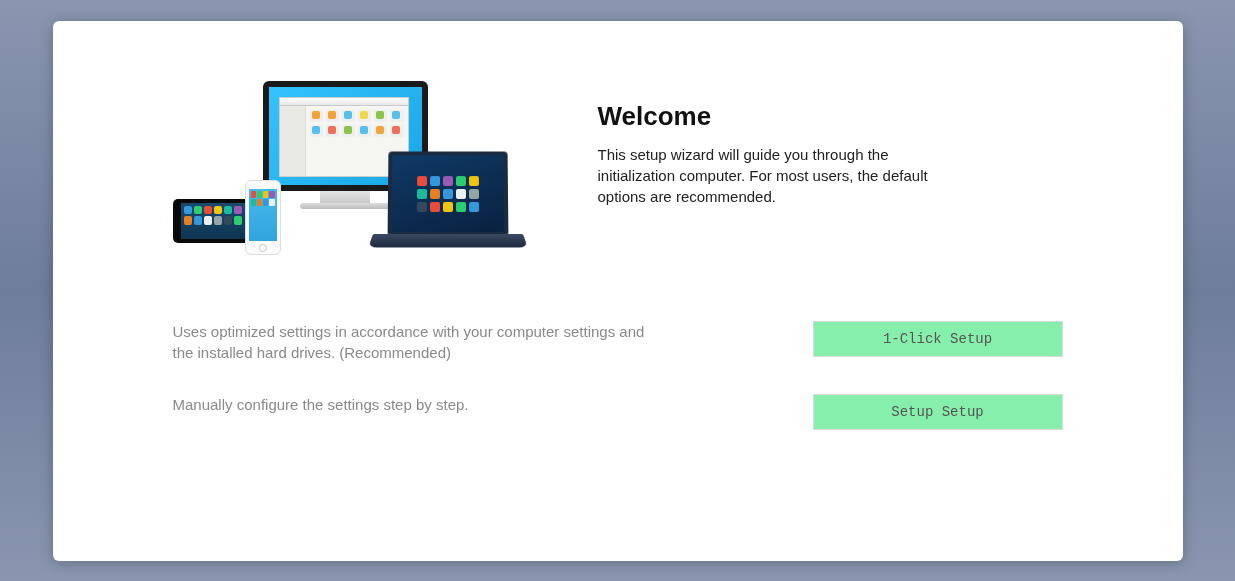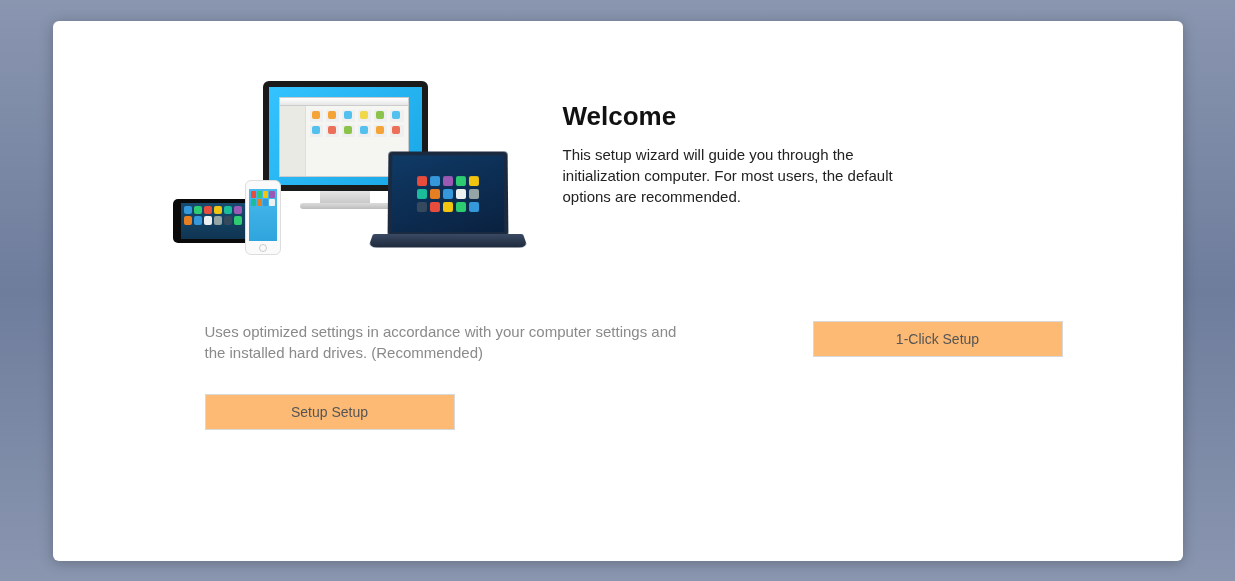--- a/index.html
+++ b/index.html
@@ -128,56 +128,57 @@
     .phone-b2 .pscreen span:nth-child(7){background:#e67e22;}
     .phone-b2 .pscreen span:nth-child(8){background:#3498db;}
     .phone-b2 .pscreen span:nth-child(9){background:#ecf0f1;}
     .phone-b2 .pscreen span:nth-child(10){background:#95a5a6;}
     .phone-b2 .pscreen span:nth-child(11){background:#34495e;}
     .phone-b2 .pscreen span:nth-child(12){background:#2ecc71;}
 
     .welcome-block {
       flex:1;
       padding-top: 20px;
+      margin-left: 35px;
     }
     .welcome-title {
       font-size: 26px;
       font-weight: bold;
       color: #111;
       margin-bottom: 12px;
     }
     .welcome-desc {
       font-size: 15px;
       color: #222;
       line-height: 1.4;
       max-width: 360px;
     }
     .option-row {
       display:flex;
       align-items:flex-start;
       justify-content:space-between;
       margin-bottom: 30px;
-      margin-left: 32px;
     }
     .option-desc {
       flex:1;
       font-size:15px;
       color:#8a8a8a;
       line-height:1.45;
       max-width:480px;
     }
     .option-btn {
       width:250px;
       height:36px;
       border:1px solid #d9d9d9;
-      background:#fdba74;
+      background:#86efac;
       color:#555;
       font-size:14px;
       cursor:pointer;
       flex-shrink:0;
+      font-family:Liberation Mono, monospace;
     }
   </style>
 </head>
 <body>
 
 <div class="card">
 
   <div class="top-row">
     <div class="illustration">
       <div class="monitor">
@@ -265,16 +266,17 @@
       <p class="welcome-desc">This setup wizard will guide you through the initialization computer. For most users, the default options are recommended.</p>
     </div>
   </div>
 
   <div class="option-row">
     <div class="option-desc">Uses optimized settings in accordance with your computer settings and the installed hard drives. (Recommended)</div>
     <button class="option-btn">1-Click Setup</button>
   </div>
 
   <div class="option-row">
+    <div class="option-desc">Manually configure the settings step by step.</div>
     <button class="option-btn">Setup Setup</button>
   </div>
 
 </div>
 
 </body></html>

